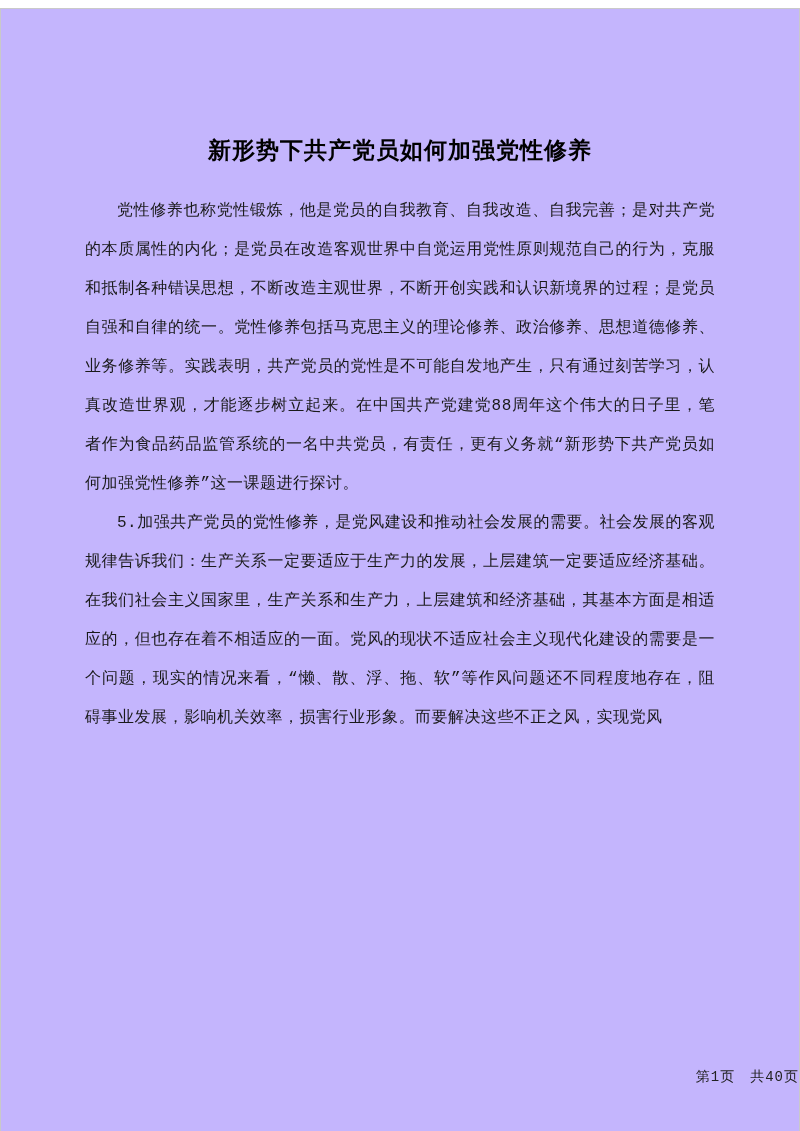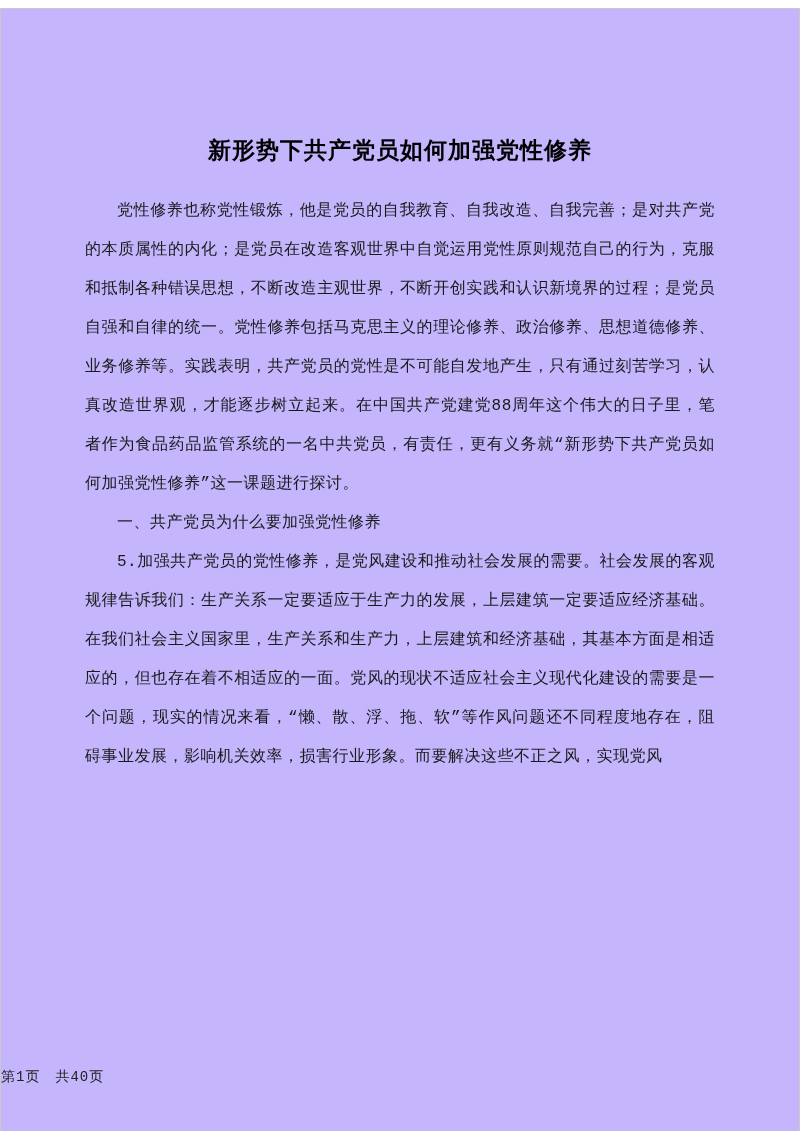--- a/index.html
+++ b/index.html
@@ -42,30 +42,29 @@
     word-break: break-all;
   }
   .section-heading {
     font-weight: normal;
   }
   .page-footer {
     position: absolute;
     left: 0;
     bottom: 52px;
     width: 100%;
-    text-align: left;
+    text-align: right;
     font-size: 14px;
     color: #222222;
     letter-spacing: 1px;
   }
 </style>
 </head>
 <body>
 
 <div class="page">
   <div class="content">
     <h1 class="doc-title">新形势下共产党员如何加强党性修养</h1>
     <p class="para">党性修养也称党性锻炼，他是党员的自我教育、自我改造、自我完善；是对共产党的本质属性的内化；是党员在改造客观世界中自觉运用党性原则规范自己的行为，克服和抵制各种错误思想，不断改造主观世界，不断开创实践和认识新境界的过程；是党员自强和自律的统一。党性修养包括马克思主义的理论修养、政治修养、思想道德修养、业务修养等。实践表明，共产党员的党性是不可能自发地产生，只有通过刻苦学习，认真改造世界观，才能逐步树立起来。在中国共产党建党88周年这个伟大的日子里，笔者作为食品药品监管系统的一名中共党员，有责任，更有义务就“新形势下共产党员如何加强党性修养”这一课题进行探讨。</p>
-    <p class="para section-heading">一、共产党员为什么要加强党性修养</p>
     <p class="para">5.加强共产党员的党性修养，是党风建设和推动社会发展的需要。社会发展的客观规律告诉我们：生产关系一定要适应于生产力的发展，上层建筑一定要适应经济基础。在我们社会主义国家里，生产关系和生产力，上层建筑和经济基础，其基本方面是相适应的，但也存在着不相适应的一面。党风的现状不适应社会主义现代化建设的需要是一个问题，现实的情况来看，“懒、散、浮、拖、软”等作风问题还不同程度地存在，阻碍事业发展，影响机关效率，损害行业形象。而要解决这些不正之风，实现党风</p>
   </div>
   <div class="page-footer">第1页　共40页</div>
 </div>
 
 </body></html>

